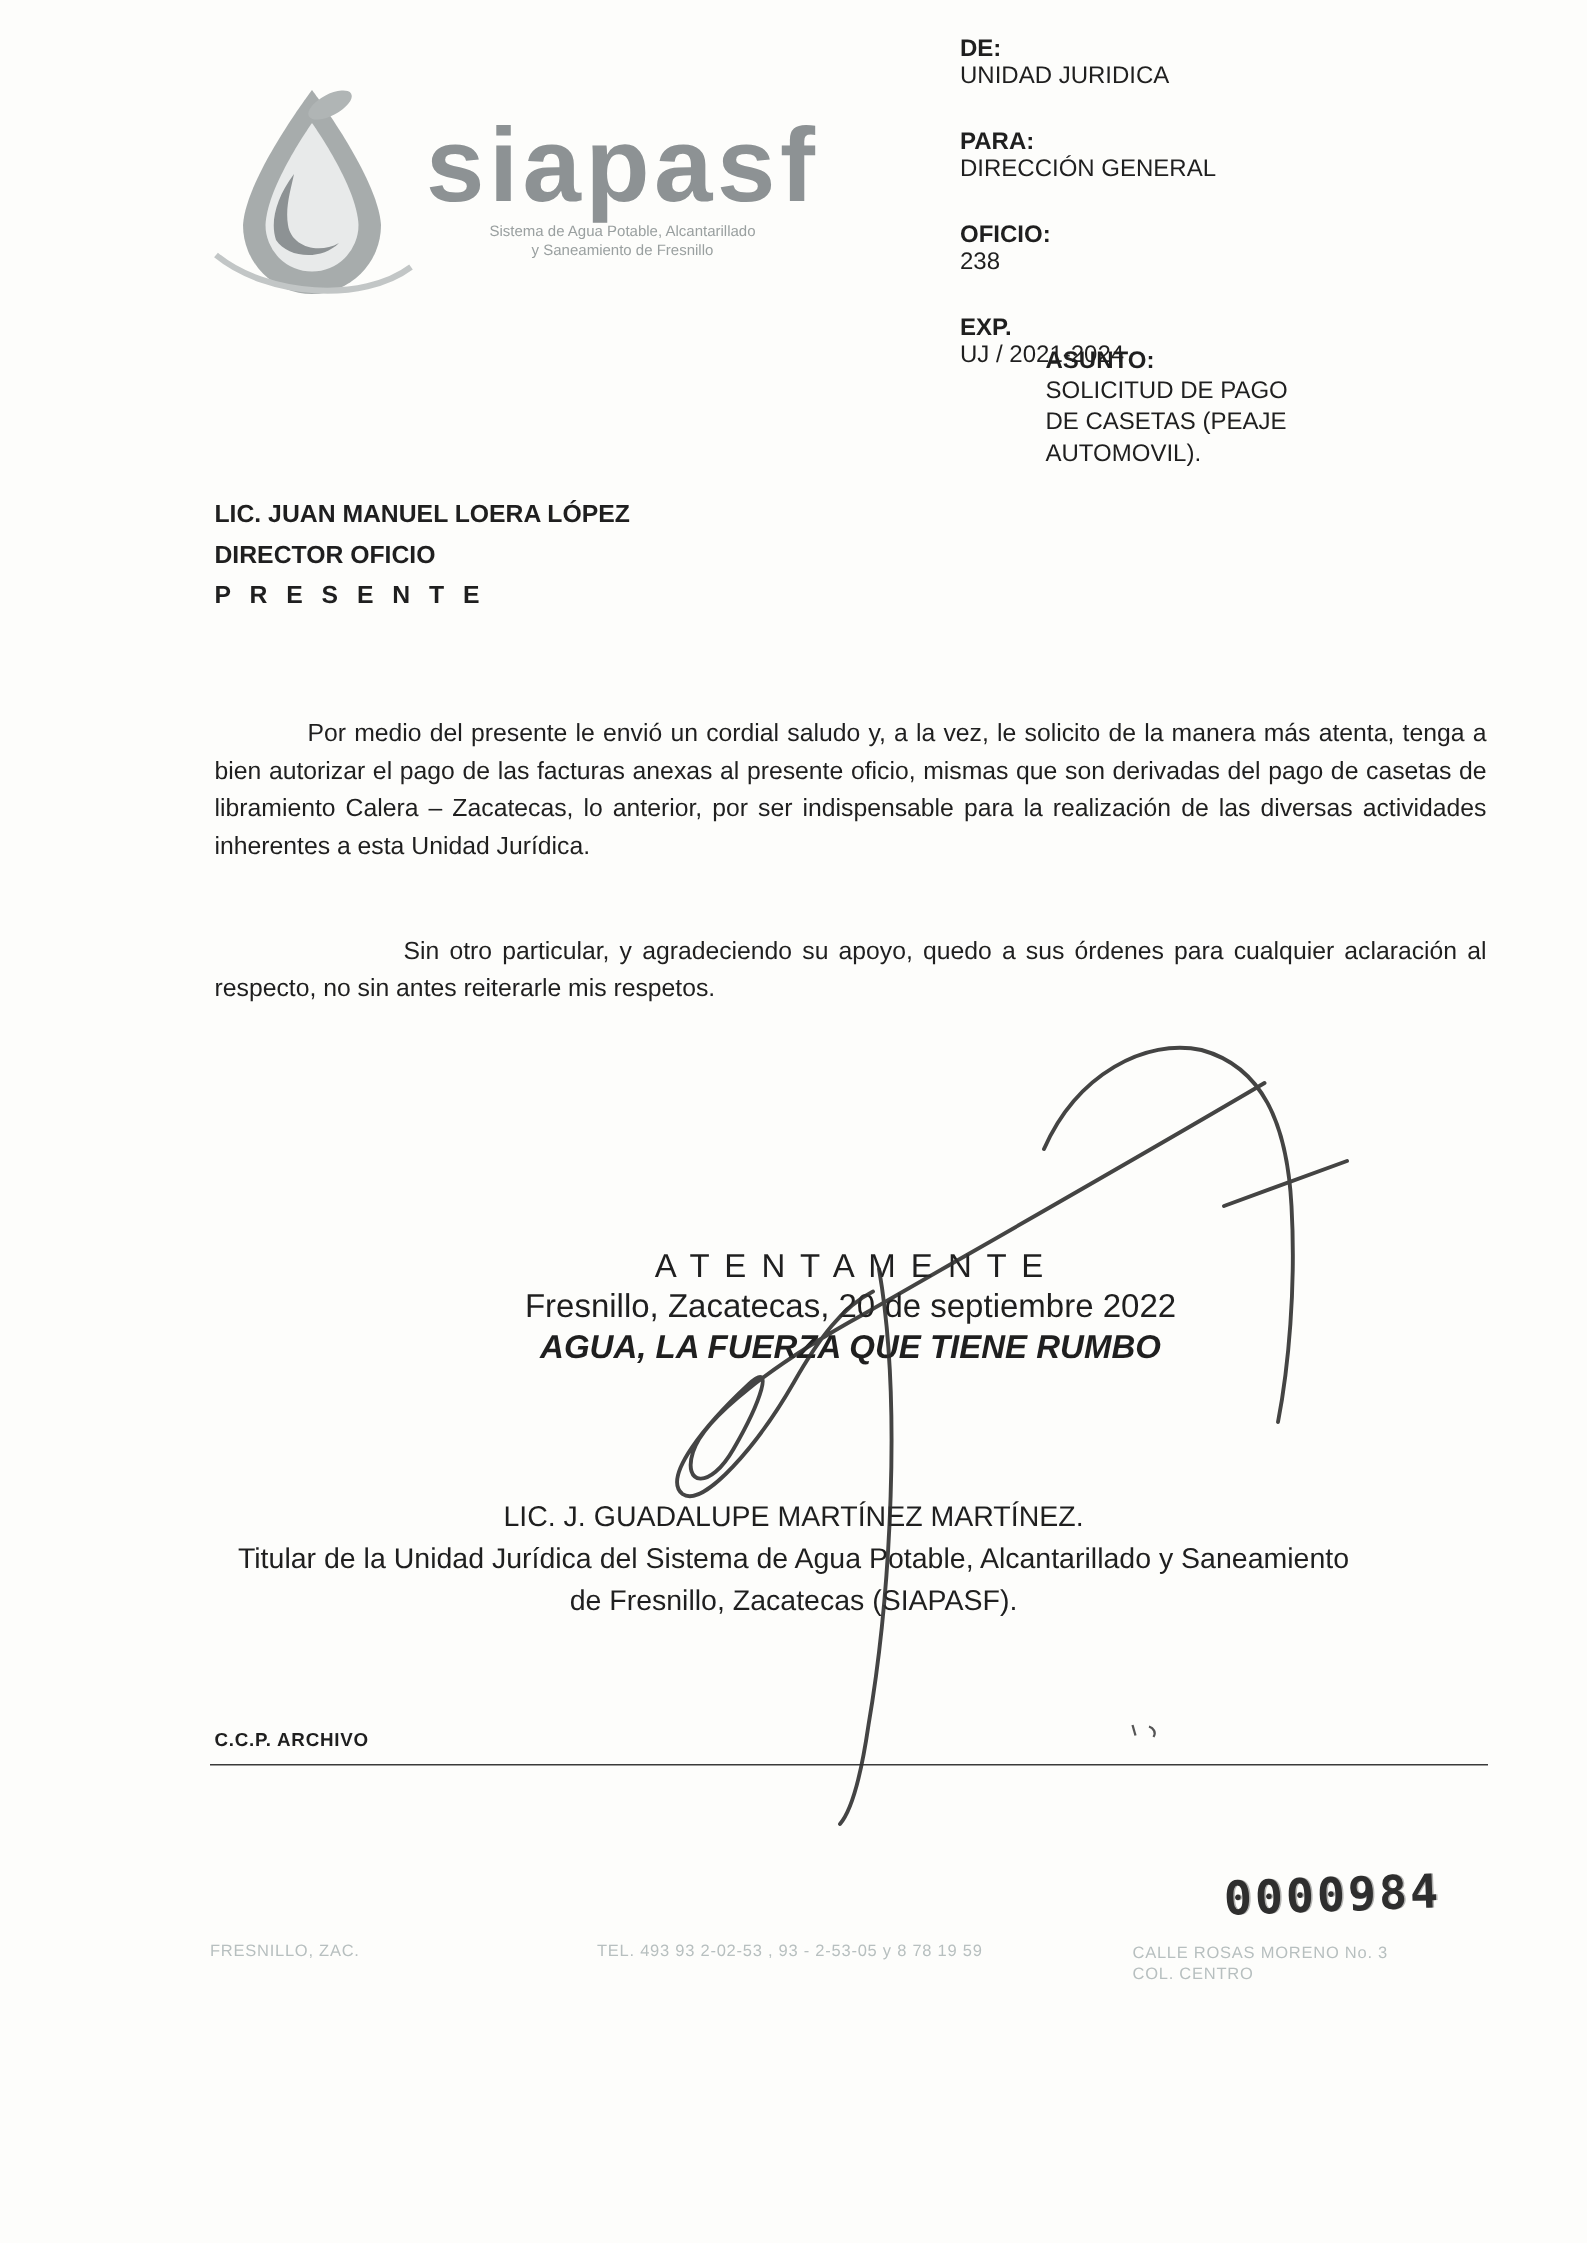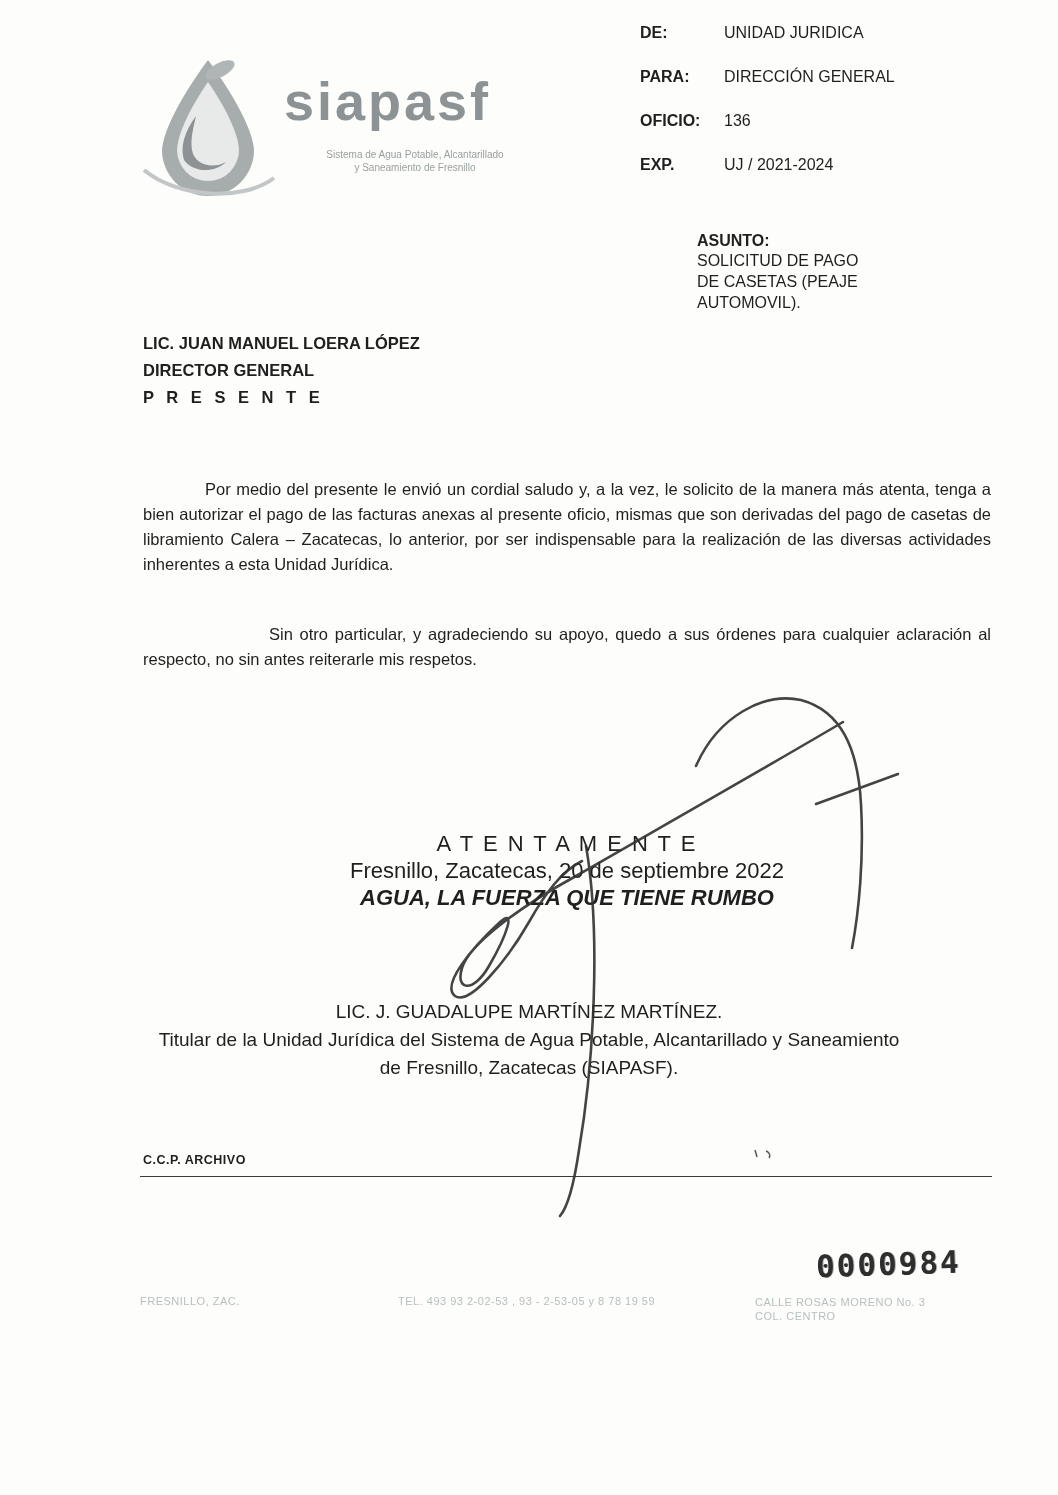--- a/index.html
+++ b/index.html
@@ -11,31 +11,31 @@
     font-family:"Liberation Sans", sans-serif;
     color:#1f1f1f;
     overflow:hidden;
   }
 
   
   .logo { position:absolute; left:138px; top:52px; width:430px; height:150px; }
   .logo-drop { position:absolute; left:0; top:0; }
   .logo-brand {
     position:absolute; left:146px; top:18px;
-    font-size:54px; font-weight:bold; letter-spacing:3px;
+    font-size:70px; font-weight:bold; letter-spacing:3px;
     color:#8d9294;
   }
   .logo-tagline {
     position:absolute; left:152px; top:96px; width:250px;
     font-size:10px; line-height:13px; color:#9aa0a0; text-align:center;
   }
 
   
   .hdr { position:absolute; left:640px; top:24px; font-size:16px; }
-  .hdr-row { display:flex; margin-bottom:26px; }
+  .hdr-row { display:flex; margin-bottom:26px;flex-direction:column; }
   .hdr-label { width:84px; font-weight:bold; }
   .hdr-value { white-space:nowrap; }
 
   .subject { position:absolute; left:697px; top:232px; display:flex; font-size:16px;flex-direction:column; }
   .subject-label { font-weight:bold; margin-right:12px; }
   .subject-lines { line-height:21px; }
 
   
   .recipient {
     position:absolute; left:143px; top:330px;
@@ -118,40 +118,40 @@
     <div class="hdr-row">
       <span class="hdr-label">DE:</span>
       <span class="hdr-value">UNIDAD JURIDICA</span>
     </div>
     <div class="hdr-row">
       <span class="hdr-label">PARA:</span>
       <span class="hdr-value">DIRECCIÓN GENERAL</span>
     </div>
     <div class="hdr-row">
       <span class="hdr-label">OFICIO:</span>
-      <span class="hdr-value">136</span>
+      <span class="hdr-value">238</span>
     </div>
     <div class="hdr-row">
       <span class="hdr-label">EXP.</span>
       <span class="hdr-value">UJ / 2021-2024</span>
     </div>
   </div>
 
   <div class="subject">
     <span class="subject-label">ASUNTO:</span>
     <span class="subject-lines">
       <div>SOLICITUD DE PAGO</div>
       <div>DE CASETAS (PEAJE</div>
       <div>AUTOMOVIL).</div>
     </span>
   </div>
 
   <div class="recipient">
     <div>LIC. JUAN MANUEL LOERA LÓPEZ</div>
-    <div>DIRECTOR GENERAL</div>
+    <div>DIRECTOR OFICIO</div>
     <div class="spaced">P R E S E N T E</div>
   </div>
 
   <div class="para para1">Por medio del presente  le envió un cordial saludo y,  a la vez, le solicito  de la manera más atenta, tenga a bien autorizar el pago de las facturas anexas al presente oficio, mismas que son derivadas del pago de casetas de libramiento Calera – Zacatecas, lo anterior, por ser indispensable para la realización de las diversas actividades inherentes a esta Unidad Jurídica.</div>
   <div class="para para2">Sin otro particular, y agradeciendo su apoyo, quedo a sus órdenes para cualquier aclaración al respecto, no sin antes reiterarle mis respetos.</div>
 
   <div class="closing">
     <div class="atent">A T E N T A M E N T E</div>
     <div>Fresnillo, Zacatecas, 20 de septiembre 2022</div>
     <div class="motto">AGUA, LA FUERZA QUE TIENE RUMBO</div>

